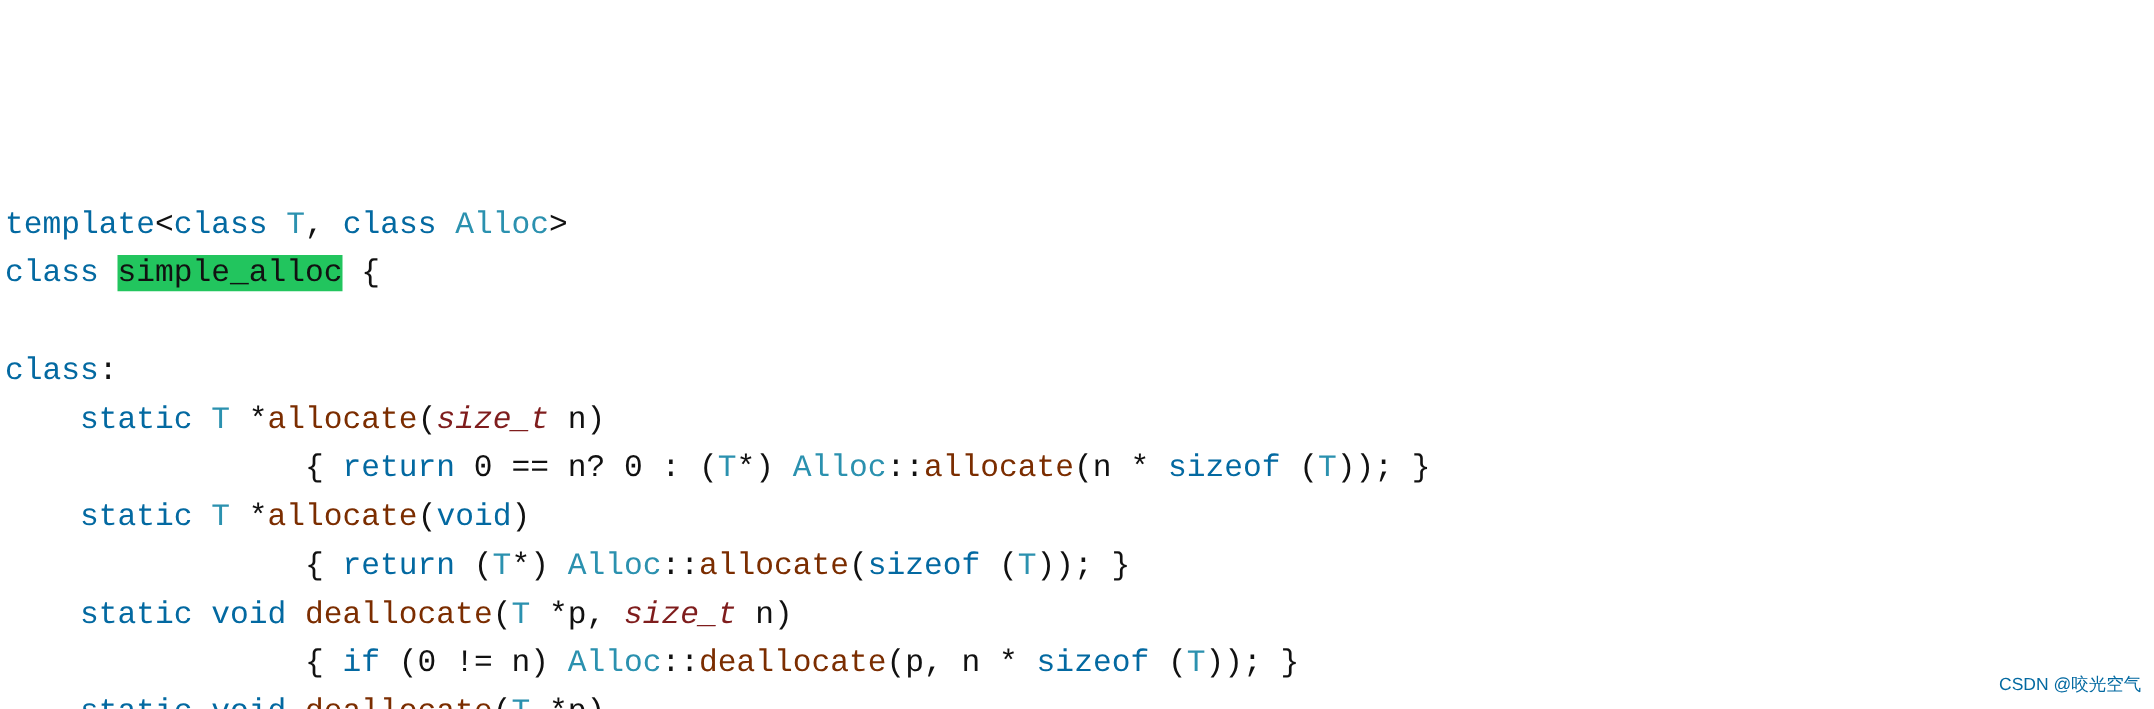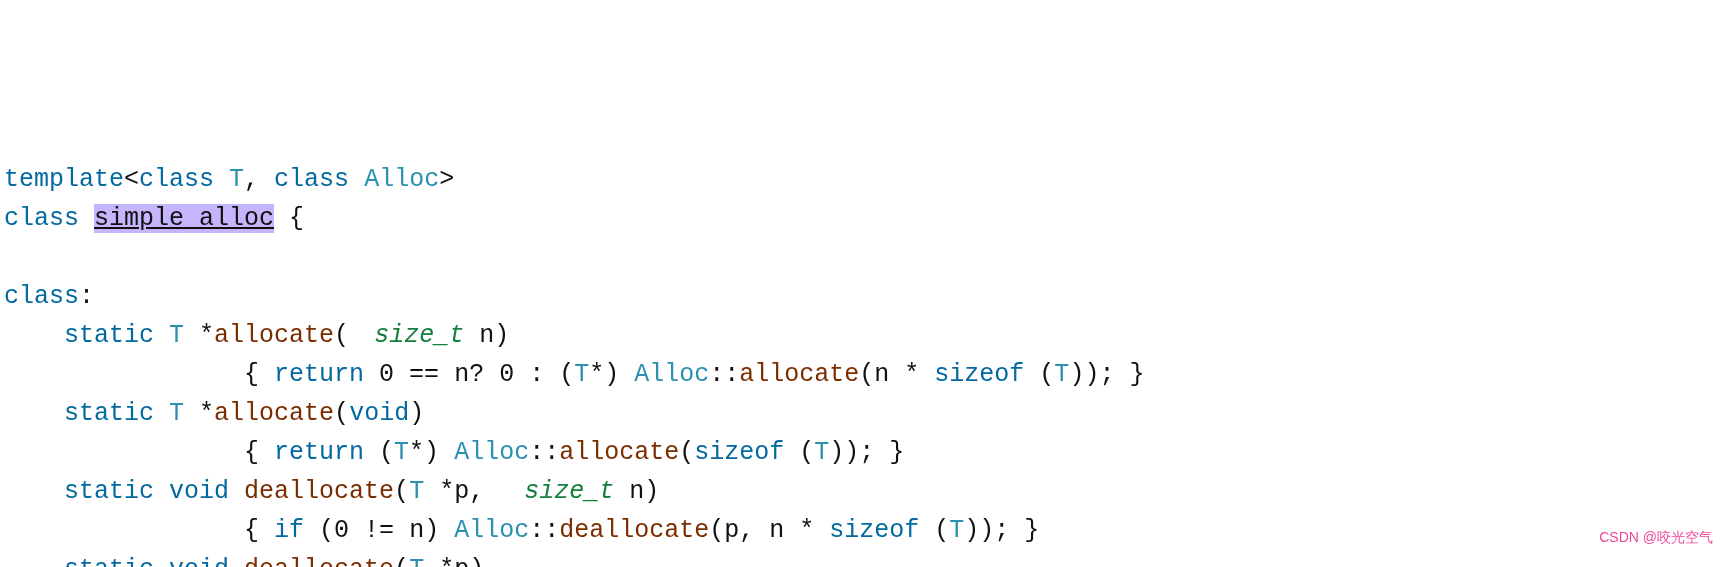--- a/index.html
+++ b/index.html
@@ -7,33 +7,33 @@
     padding: 4px;
     background: #ffffff;
     font-family: Consolas, "Courier New", monospace;
     font-size: 25px;
     line-height: 1.56;
     white-space: pre;
     color: #111;
     position: relative;
   }
   .kw   { color: #0369a1; }      
-  .type { color: #15803d; font-style: italic; margin-left: 25px; } 
+  .type { color: #7f1d1d; font-style: italic; } 
   .name { color: #7b2d00; text-align: center; }      
   .tmpl { color: #2b91af; }      
   .punc { color: #111; }
   .num  { color: #111; }
-  .hl   { background: #c4b5fd; color: #111; text-decoration: underline; } 
+  .hl   { background: #22c55e; color: #111; } 
   .watermark {
     position: fixed;
     right: 10px;
-    bottom: 18px;
+    bottom: 8px;
     font-family: Arial, sans-serif;
     font-size: 14px;
-    color: #ec4899;
+    color: #0369a1;
     white-space: nowrap;
   }
 </style>
 </head>
 <body>
 
 
 
 <div><span><span class="kw">template</span><span class="punc">&lt;</span><span class="kw">class</span><span> </span><span class="tmpl">T</span><span class="punc">, </span><span class="kw">class</span><span> </span><span class="tmpl">Alloc</span><span class="punc">&gt;</span></span>
 <span><span class="kw">class</span><span> </span><span class="hl">simple_alloc</span><span class="punc"> {</span></span>

